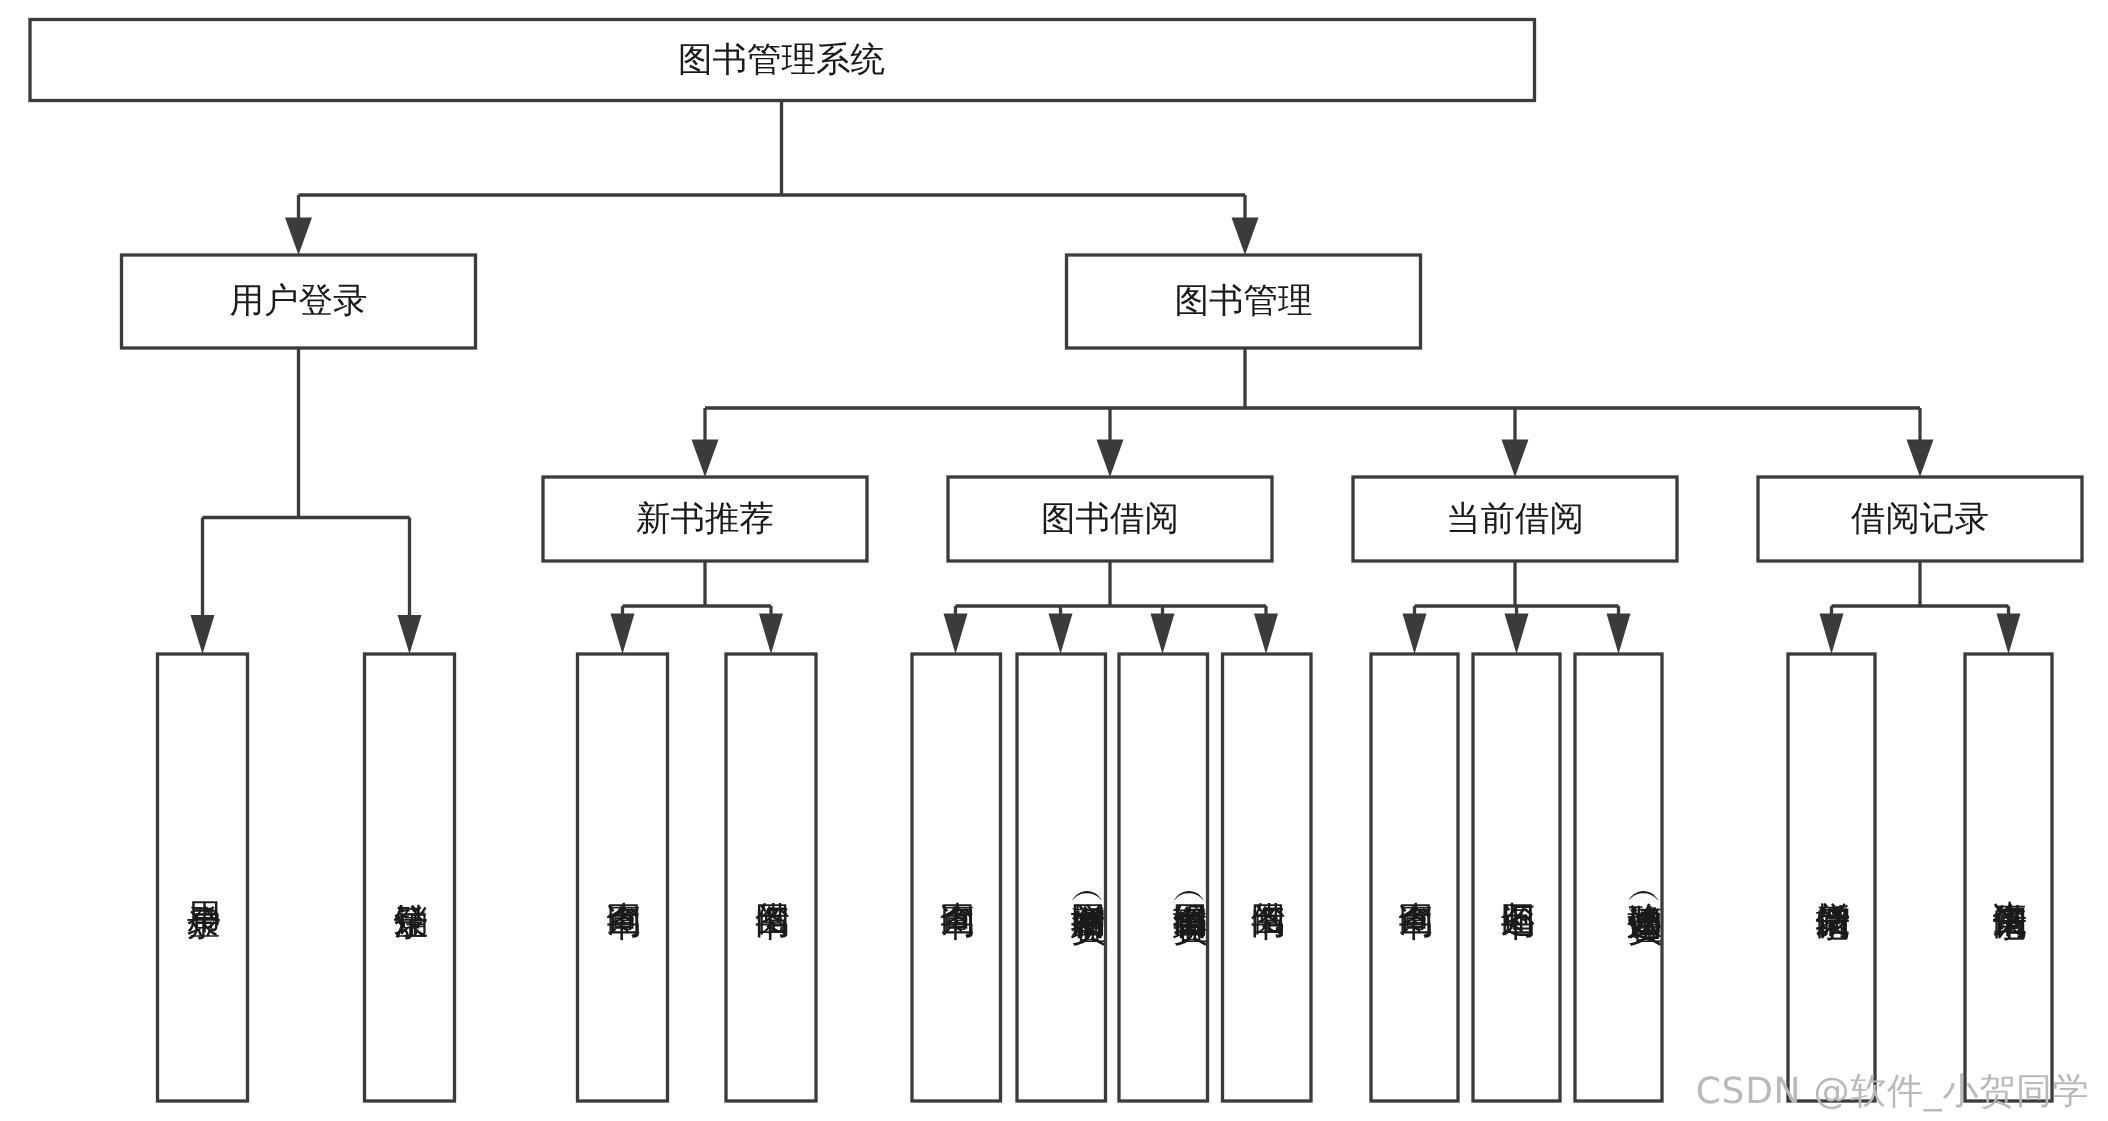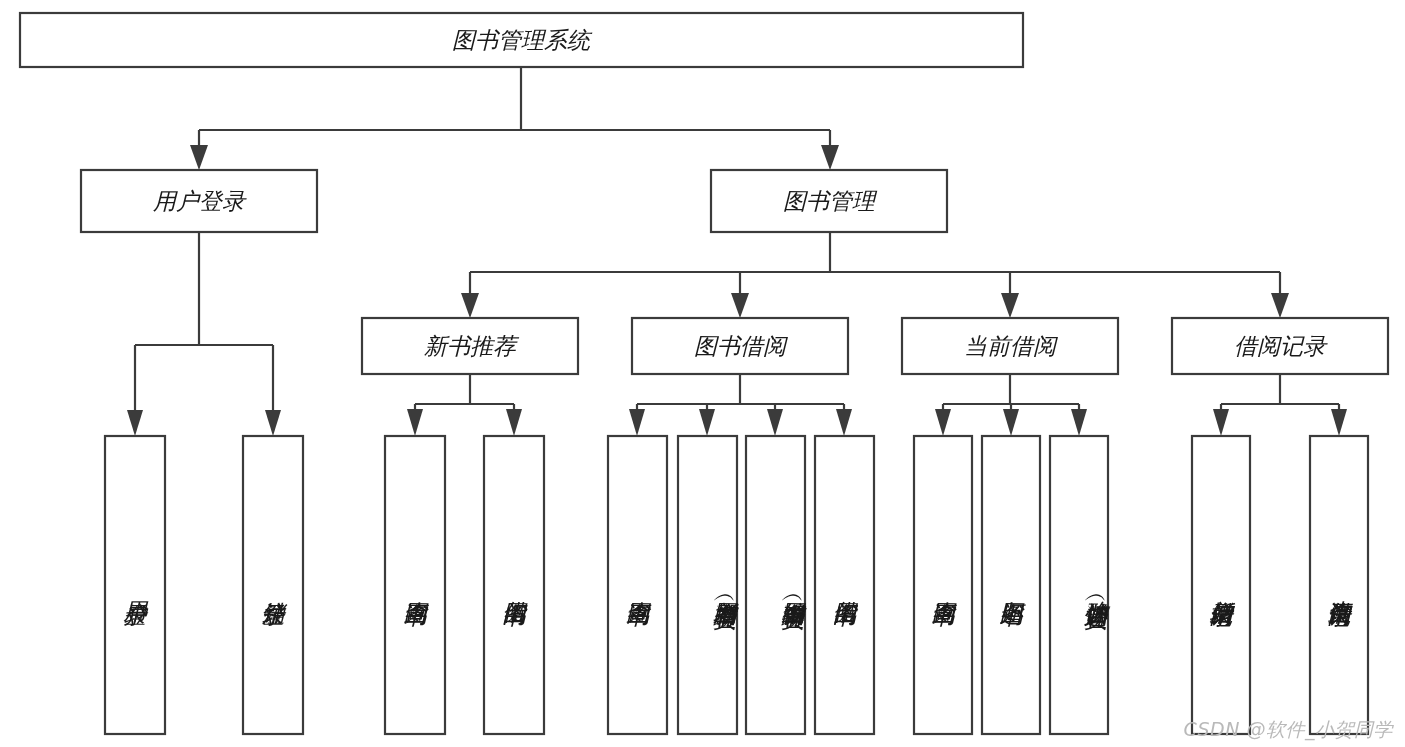--- a/index.html
+++ b/index.html
@@ -11,21 +11,20 @@
     width: 1405px;
     height: 747px;
     font-family: "DejaVu Sans", "Liberation Sans", sans-serif;
     overflow: hidden;
   }
   #diagram-root {
     position: relative;
     width: 1405px;
     height: 747px;
     background: #ffffff;
-    font-style: italic;
   }
   svg.diagram-canvas {
     position: absolute;
     top: 0;
     left: 0;
     width: 1405px;
     height: 747px;
     display: block;
   }
   .node-box {
@@ -63,21 +62,21 @@
     color: #1a1a1a;
     letter-spacing: 1px;
     white-space: nowrap;
     pointer-events: none;
   }
   .watermark {
     position: absolute;
     right: 12px;
     bottom: 4px;
     font-family: "DejaVu Sans", "Liberation Sans", sans-serif;
-    font-size: 19px;
+    font-size: 24px;
     color: #b9b9b9;
     white-space: nowrap;
     letter-spacing: 0.5px;
   }
 </style>
 </head>
 <body>
 
 <div id="diagram-root">
 

